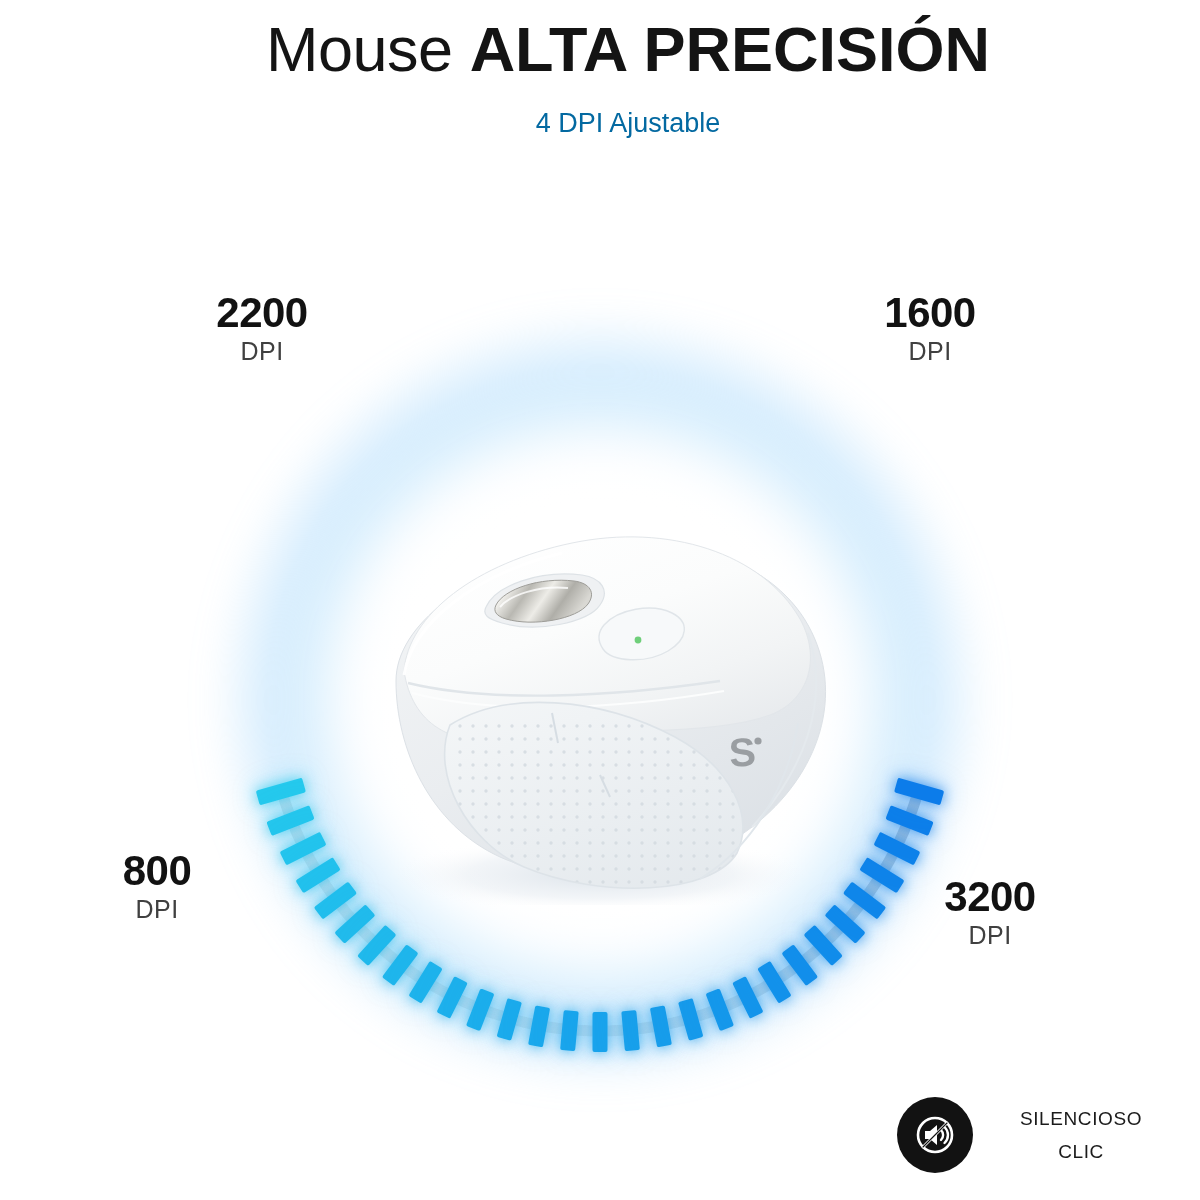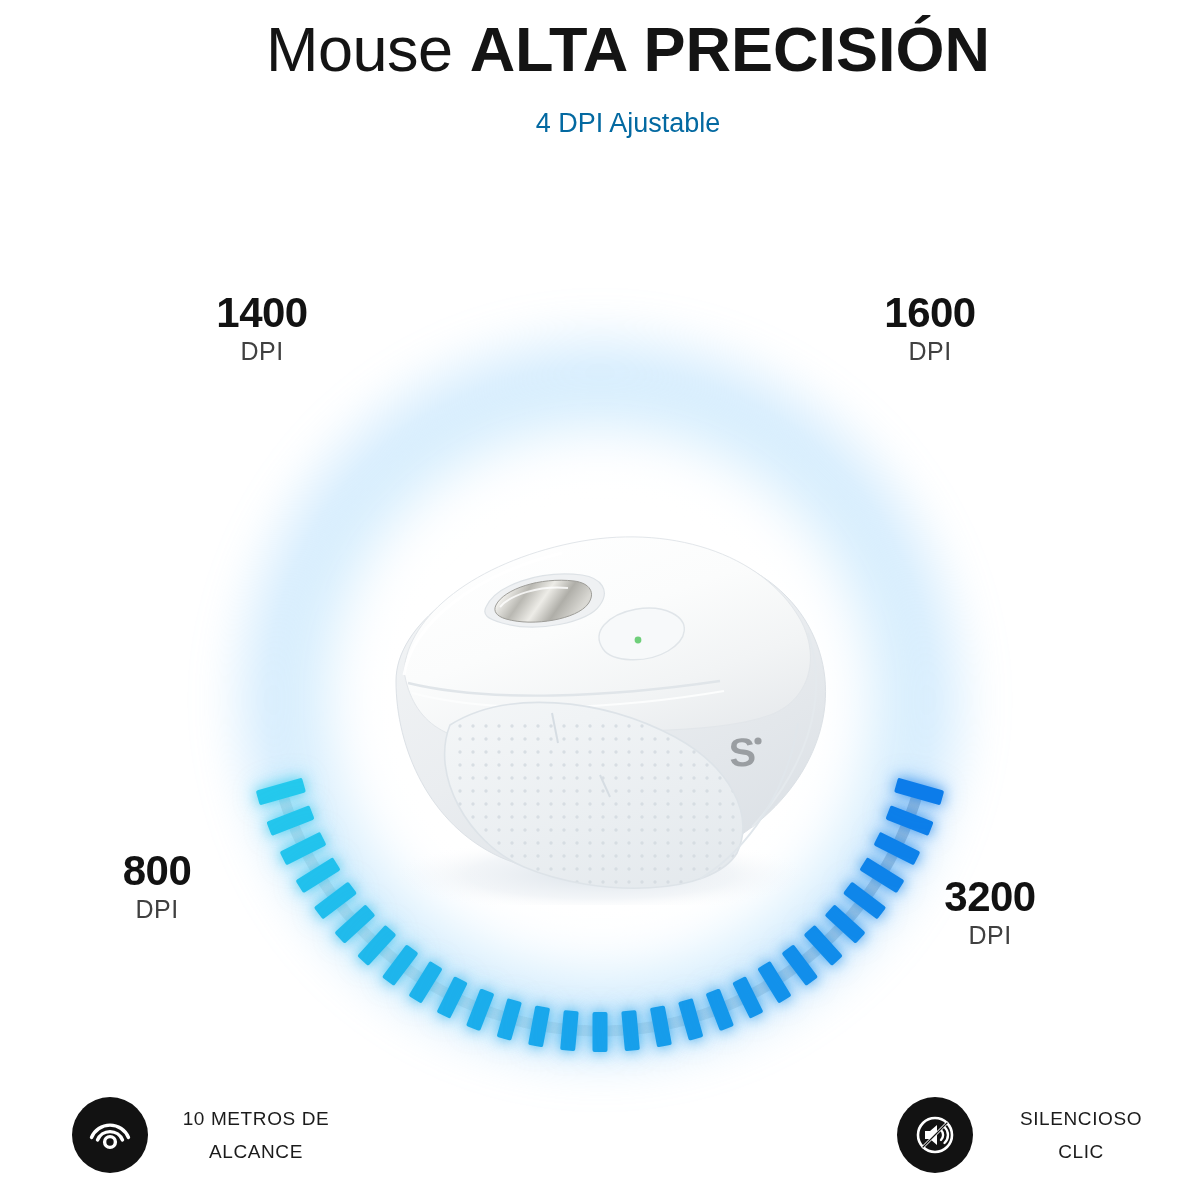--- a/index.html
+++ b/index.html
@@ -145,21 +145,21 @@
         <div class="tick" style="height: 42.1px; background: rgb(16, 138, 235); box-shadow: rgba(16, 138, 235, 0.75) 0px 0px 13px, rgba(16, 138, 235, 0.35) 0px 0px 26px; transform: translate(-50%, -50%) translate(245.056px, 223.991px) rotate(-227.571deg);"></div>
         <div class="tick" style="height: 42.9px; background: rgb(16, 135, 234); box-shadow: rgba(16, 135, 234, 0.75) 0px 0px 13px, rgba(16, 135, 234, 0.35) 0px 0px 26px; transform: translate(-50%, -50%) translate(264.648px, 200.463px) rotate(-232.857deg);"></div>
         <div class="tick" style="height: 43.9px; background: rgb(15, 132, 234); box-shadow: rgba(15, 132, 234, 0.75) 0px 0px 13px, rgba(15, 132, 234, 0.35) 0px 0px 26px; transform: translate(-50%, -50%) translate(281.99px, 175.231px) rotate(-238.143deg);"></div>
         <div class="tick" style="height: 45px; background: rgb(14, 130, 234); box-shadow: rgba(14, 130, 234, 0.75) 0px 0px 13px, rgba(14, 130, 234, 0.35) 0px 0px 26px; transform: translate(-50%, -50%) translate(296.933px, 148.508px) rotate(-243.429deg);"></div>
         <div class="tick" style="height: 46.4px; background: rgb(13, 127, 234); box-shadow: rgba(13, 127, 234, 0.75) 0px 0px 13px, rgba(13, 127, 234, 0.35) 0px 0px 26px; transform: translate(-50%, -50%) translate(309.352px, 120.522px) rotate(-248.714deg);"></div>
         <div class="tick" style="height: 48px; background: rgb(12, 124, 234); box-shadow: rgba(12, 124, 234, 0.75) 0px 0px 13px, rgba(12, 124, 234, 0.35) 0px 0px 26px; transform: translate(-50%, -50%) translate(319.139px, 91.5116px) rotate(-254deg);"></div>
       </div>
   </div>
 
   <div class="dpi-label" id="lbl-1200">
-    <div class="dpi-value">1400</div>
+    <div class="dpi-value">2200</div>
     <div class="dpi-unit">DPI</div>
   </div>
   <div class="dpi-label" id="lbl-1600">
     <div class="dpi-value">1600</div>
     <div class="dpi-unit">DPI</div>
   </div>
   <div class="dpi-label" id="lbl-800">
     <div class="dpi-value">800</div>
     <div class="dpi-unit">DPI</div>
   </div>
@@ -257,33 +257,20 @@
       <g>
         <text x="430" y="292" font-family="Liberation Sans, sans-serif" font-size="40" font-weight="700" fill="#9A9EA2" transform="rotate(-4 430 292)">S</text>
         <circle cx="458" cy="266" r="3.6" fill="#9A9EA2"></circle>
       </g>
     </svg>
   </div>
 </div>
 
 <div id="features">
 
-  <div class="feature" id="feature-0">
-    <div class="feat-icon">
-      <svg width="48" height="48" viewBox="0 0 48 48">
-        <circle cx="24" cy="31" r="5.4" fill="none" stroke="#ffffff" stroke-width="3.4"></circle>
-        <path d="M11.5,29 A13.5,13.5 0 0 1 36.5,29" fill="none" stroke="#ffffff" stroke-width="3.4" stroke-linecap="round"></path>
-        <path d="M5.5,26.5 A20,20 0 0 1 42.5,26.5" fill="none" stroke="#ffffff" stroke-width="3.4" stroke-linecap="round"></path>
-      </svg>
-    </div>
-    <div class="feat-text">
-      <div>10 METROS DE</div>
-      <div>ALCANCE</div>
-    </div>
-  </div>
 
 
   <div class="feature" id="feature-2">
     <div class="feat-icon">
       <svg width="48" height="48" viewBox="0 0 48 48">
         <circle cx="24" cy="24" r="17" fill="none" stroke="#ffffff" stroke-width="2.6"></circle>
         <path d="M14,20 L19,20 L26,14 L26,34 L19,28 L14,28 Z" fill="#ffffff"></path>
         <path d="M30,19 A7,7 0 0 1 30,29" fill="none" stroke="#ffffff" stroke-width="2.4" stroke-linecap="round"></path>
         <path d="M33.5,16 A11,11 0 0 1 33.5,32" fill="none" stroke="#ffffff" stroke-width="2.4" stroke-linecap="round"></path>
         <line x1="12" y1="36" x2="36" y2="12" stroke="#ffffff" stroke-width="2.8" stroke-linecap="round"></line>

